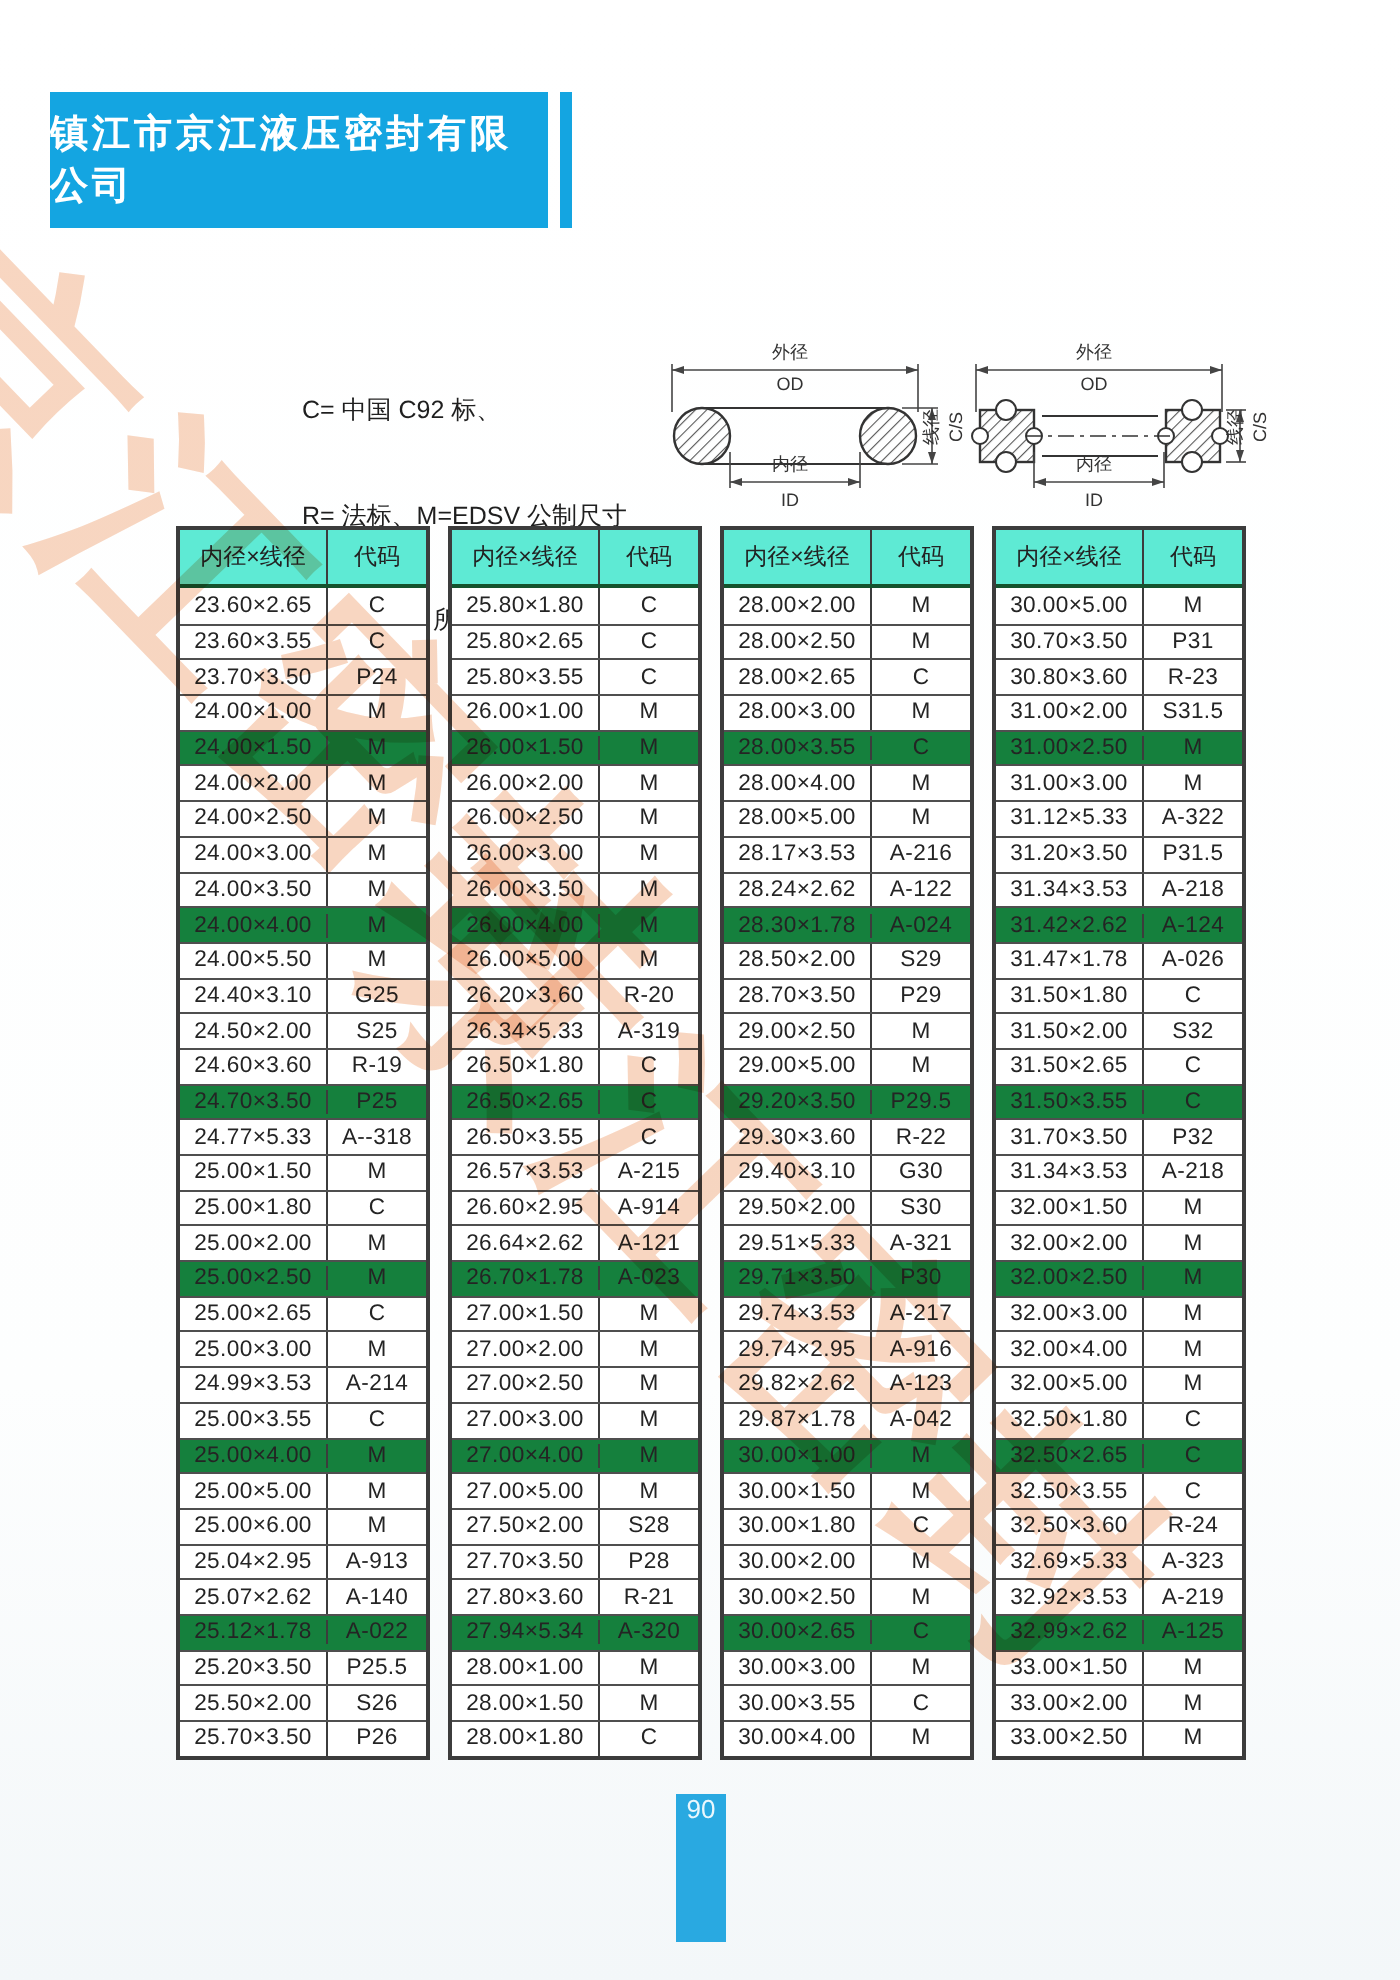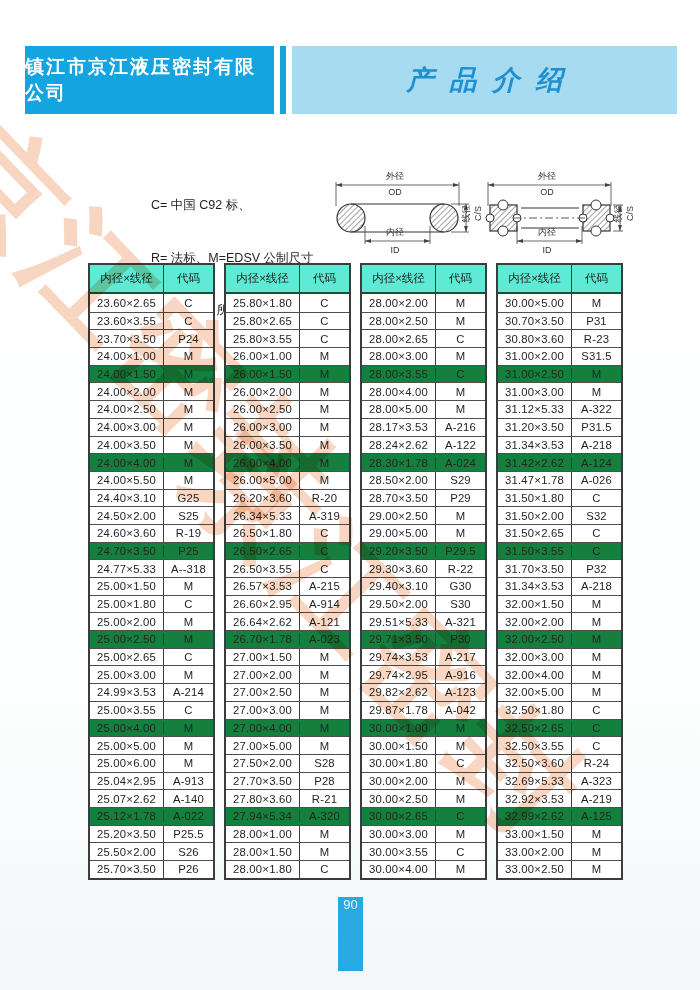--- a/index.html
+++ b/index.html
@@ -54,23 +54,20 @@
 </style>
 </head>
 <body>
 
 <div class="page">
 
   <div class="band-dark">
     <span>镇江市京江液压密封有限公司</span>
   </div>
   <div class="band-stripe"></div>
-  <div class="band-light">
-    <span>产品介绍</span>
-  </div>
 
 
   <div class="notes">
     <div class="indent">C= 中国 C92 标、</div>
     <div class="indent">R= 法标、M=EDSV 公制尺寸</div>
     <div>生产材料:材料物性表中所有橡胶</div>
   </div>
 
   <div class="diagram left">
     <svg width="150" height="78" viewBox="0 0 150 78">

